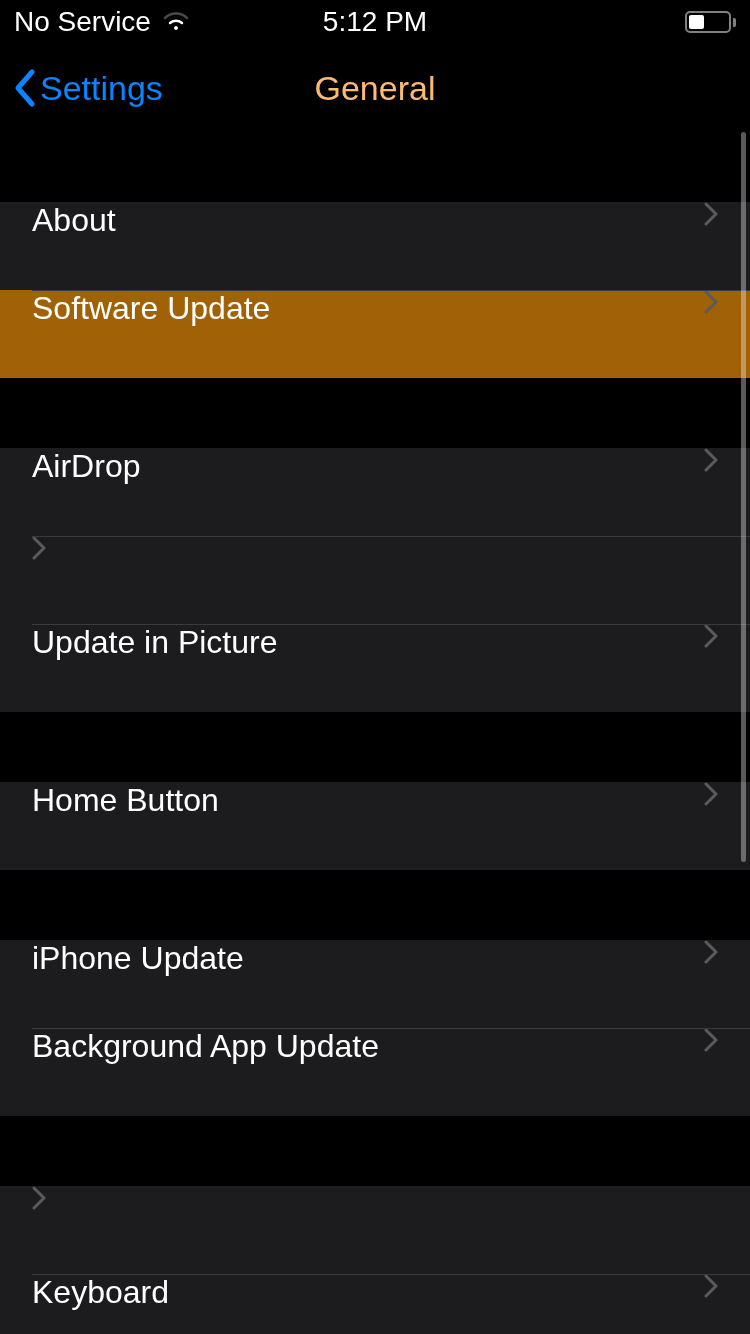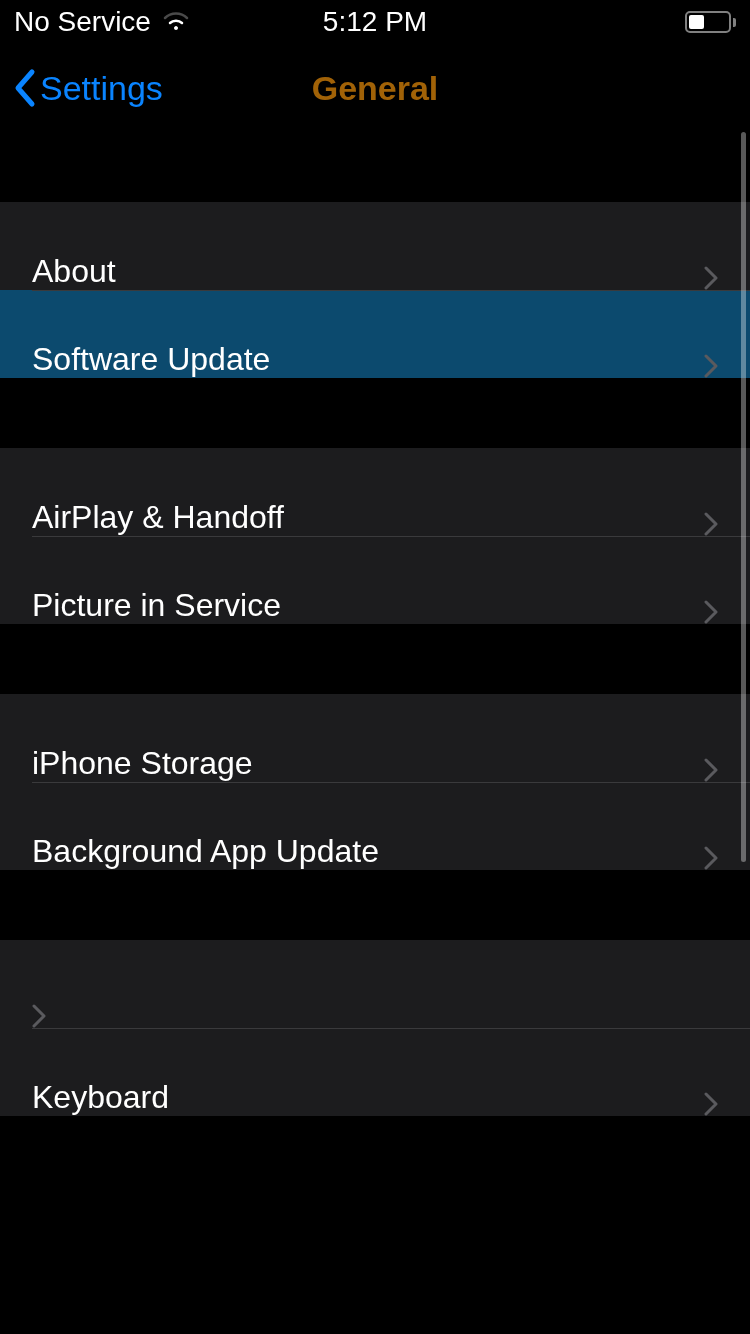--- a/index.html
+++ b/index.html
@@ -92,46 +92,46 @@
     .back-chevron svg {
       width: 24px;
       height: 40px;
       display: block;
     }
     .nav-title {
       position: absolute;
       left: 50%;
       transform: translateX(-50%);
       font-size: 34px;
-      font-weight: 700;
-      color: #a16207;
+      font-weight: 400;
+      color: #fdba74;
     }
 
     
     .content {
       position: relative;
       height: calc(1334px - 44px - 88px);
       overflow-y: hidden;
     }
     .section {
       margin-top: 70px;
     }
     .section:first-child {
       margin-top: 70px;
     }
     .row {
       background: #1c1c1e;
       height: 88px;
       display: flex;
-      align-items: flex-end;
+      align-items: flex-start;
       padding: 0 32px 0 32px;
       position: relative;
     }
     .row.highlighted {
-      background: #0c4a6e;
+      background: #a16207;
     }
     .row-label {
       font-size: 32px;
       font-weight: 400;
       color: #ffffff;
       flex: 1;
     }
     .row-chevron {
       color: #5a5a5e;
     }
@@ -213,39 +213,56 @@
           <span class="row-label">Software Update</span>
           <span class="row-chevron">
             <svg viewBox="0 0 14 24" fill="none">
               <path d="M2 2 L12 12 L2 22" stroke="currentColor" stroke-width="3" stroke-linecap="round" stroke-linejoin="round"></path>
             </svg>
           </span>
         </div>
       </div>
       <div class="section">
         <div class="row">
-          <span class="row-label">AirPlay &amp; Handoff</span>
-          <span class="row-chevron">
-            <svg viewBox="0 0 14 24" fill="none">
-              <path d="M2 2 L12 12 L2 22" stroke="currentColor" stroke-width="3" stroke-linecap="round" stroke-linejoin="round"></path>
-            </svg>
-          </span>
-        </div>
-        <div class="row">
-          <span class="row-label">Picture in Service</span>
-          <span class="row-chevron">
-            <svg viewBox="0 0 14 24" fill="none">
-              <path d="M2 2 L12 12 L2 22" stroke="currentColor" stroke-width="3" stroke-linecap="round" stroke-linejoin="round"></path>
-            </svg>
-          </span>
-        </div>
-      </div>
-      <div class="section">
-        <div class="row">
-          <span class="row-label">iPhone Storage</span>
+          <span class="row-label">AirDrop</span>
+          <span class="row-chevron">
+            <svg viewBox="0 0 14 24" fill="none">
+              <path d="M2 2 L12 12 L2 22" stroke="currentColor" stroke-width="3" stroke-linecap="round" stroke-linejoin="round"></path>
+            </svg>
+          </span>
+        </div>
+        <div class="row">
+          <span class="row-chevron">
+            <svg viewBox="0 0 14 24" fill="none">
+              <path d="M2 2 L12 12 L2 22" stroke="currentColor" stroke-width="3" stroke-linecap="round" stroke-linejoin="round"></path>
+            </svg>
+          </span>
+        </div>
+        <div class="row">
+          <span class="row-label">Update in Picture</span>
+          <span class="row-chevron">
+            <svg viewBox="0 0 14 24" fill="none">
+              <path d="M2 2 L12 12 L2 22" stroke="currentColor" stroke-width="3" stroke-linecap="round" stroke-linejoin="round"></path>
+            </svg>
+          </span>
+        </div>
+      </div>
+      <div class="section">
+        <div class="row">
+          <span class="row-label">Home Button</span>
+          <span class="row-chevron">
+            <svg viewBox="0 0 14 24" fill="none">
+              <path d="M2 2 L12 12 L2 22" stroke="currentColor" stroke-width="3" stroke-linecap="round" stroke-linejoin="round"></path>
+            </svg>
+          </span>
+        </div>
+      </div>
+      <div class="section">
+        <div class="row">
+          <span class="row-label">iPhone Update</span>
           <span class="row-chevron">
             <svg viewBox="0 0 14 24" fill="none">
               <path d="M2 2 L12 12 L2 22" stroke="currentColor" stroke-width="3" stroke-linecap="round" stroke-linejoin="round"></path>
             </svg>
           </span>
         </div>
         <div class="row">
           <span class="row-label">Background App Update</span>
           <span class="row-chevron">
             <svg viewBox="0 0 14 24" fill="none">

